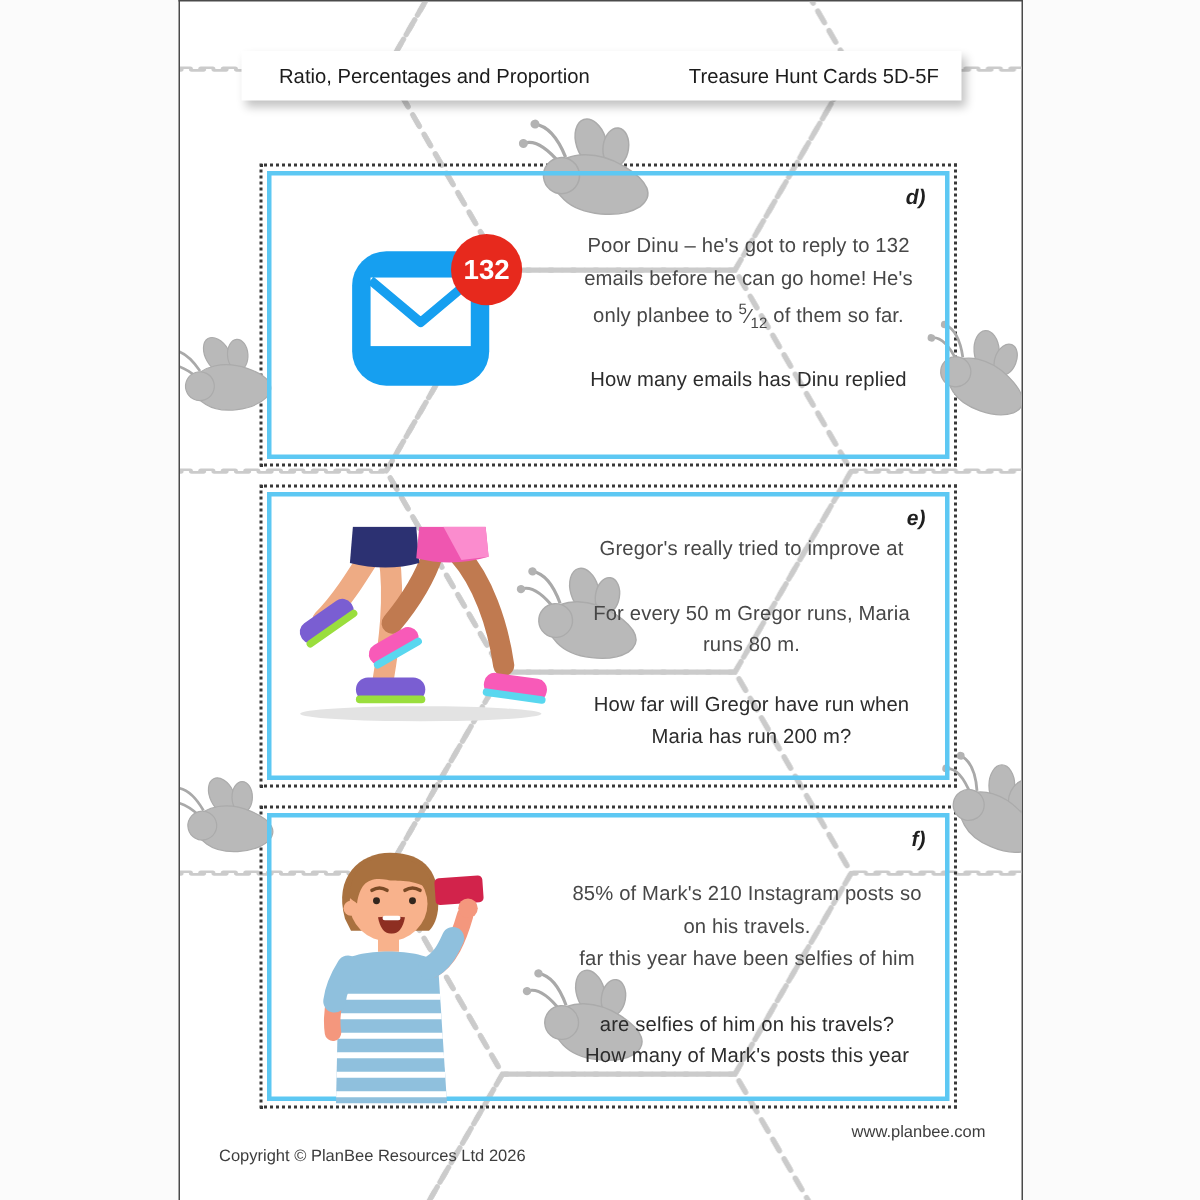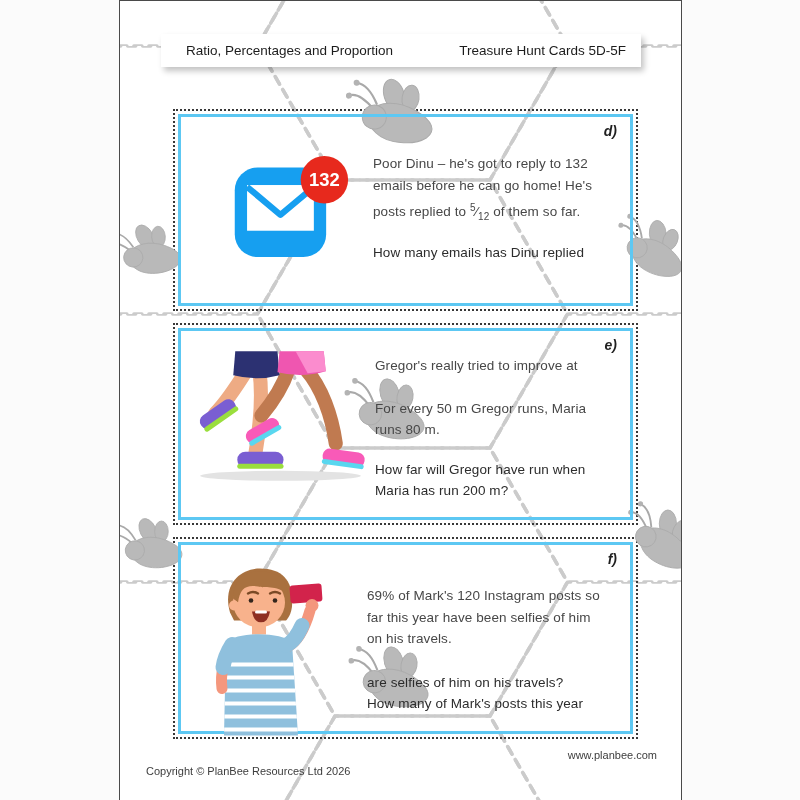--- a/index.html
+++ b/index.html
@@ -34,21 +34,21 @@
   .card-e { top:322px; }
   .card-f { top:536px; }
   .card-frame {
     position:absolute; inset:3px; border:3px solid #5dc8f3; z-index:2; pointer-events:none;
   }
   .card-label {
     position:absolute; top:12px; right:19px; z-index:3;
     font-weight:bold; font-style:italic; font-size:14px; color:#1f1f1f;
   }
   .card-text {
-    position:absolute; z-index:3; text-align:left;
+    position:absolute; z-index:3; text-align:center;
     font-size:13.5px; line-height:21.5px; color:#474747; letter-spacing:0.1px;
   }
   .card-d .card-text { left:198px; width:252px; top:42px; }
   .card-e .card-text { left:200px; width:252px; top:30px; }
   .card-f .card-text { left:192px; width:262px; top:46px; }
   .para-gap-d { margin-top:15px; }
   .para-gap-e1 { margin-top:21px; }
   .para-gap-e2 { margin-top:18px; }
   .para-gap-f { margin-top:22px; }
   .question { font-weight:normal; color:#2c2c2c; }
@@ -139,21 +139,21 @@
       <rect x="16" y="36" width="76" height="52" fill="#ffffff"></rect>
       <path d="M16,38 L54,70 L92,38" stroke="#169ff0" stroke-width="7" fill="none" stroke-linejoin="round"></path>
       <circle cx="104" cy="30" r="27" fill="#e7291d"></circle>
       <text x="104" y="37" text-anchor="middle" font-size="21" font-weight="bold" fill="#ffffff">132</text>
     </svg>
 
     <div class="card-text">
       <div>
         <div>Poor Dinu – he's got to reply to 132</div>
         <div>emails before he can go home! He's</div>
-        <div><span>posts replied to </span><span><sup>5</sup><span class="fslash">⁄</span><sub>12</sub></span><span> of them so far.</span></div>
+        <div><span>only planbee to </span><span><sup>5</sup><span class="fslash">⁄</span><sub>12</sub></span><span> of them so far.</span></div>
       </div>
       <div class="question para-gap-d">
         <div>How many emails has Dinu replied</div>
       </div>
     </div>
   </div>
 
   <div class="card card-e">
     <div class="card-frame"></div>
     <div class="card-label">e)</div>
@@ -246,23 +246,23 @@
         <rect x="94" y="24" width="32" height="18" rx="3" fill="#d2234b"></rect>
       </g>
 
       <path d="M92,86 C104,80 110,64 114,50" stroke="#f4977d" stroke-width="11" fill="none" stroke-linecap="round"></path>
       <path d="M90,85 C98,81 102,74 106,65" stroke="#8fc0dd" stroke-width="15" fill="none" stroke-linecap="round"></path>
       <circle cx="116" cy="45" r="6.5" fill="#f4977d"></circle>
     </svg>
 
     <div class="card-text">
       <div>
-        <div>69% of Mark's 120 Instagram posts so</div>
+        <div>85% of Mark's 210 Instagram posts so</div>
+        <div>on his travels.</div>
         <div>far this year have been selfies of him</div>
-        <div>on his travels.</div>
       </div>
       <div class="question para-gap-f">
         <div>are selfies of him on his travels?</div>
         <div>How many of Mark's posts this year</div>
       </div>
     </div>
   </div>
 
   <div class="footer">
     <span class="copyright">Copyright © PlanBee Resources Ltd 2026</span>

